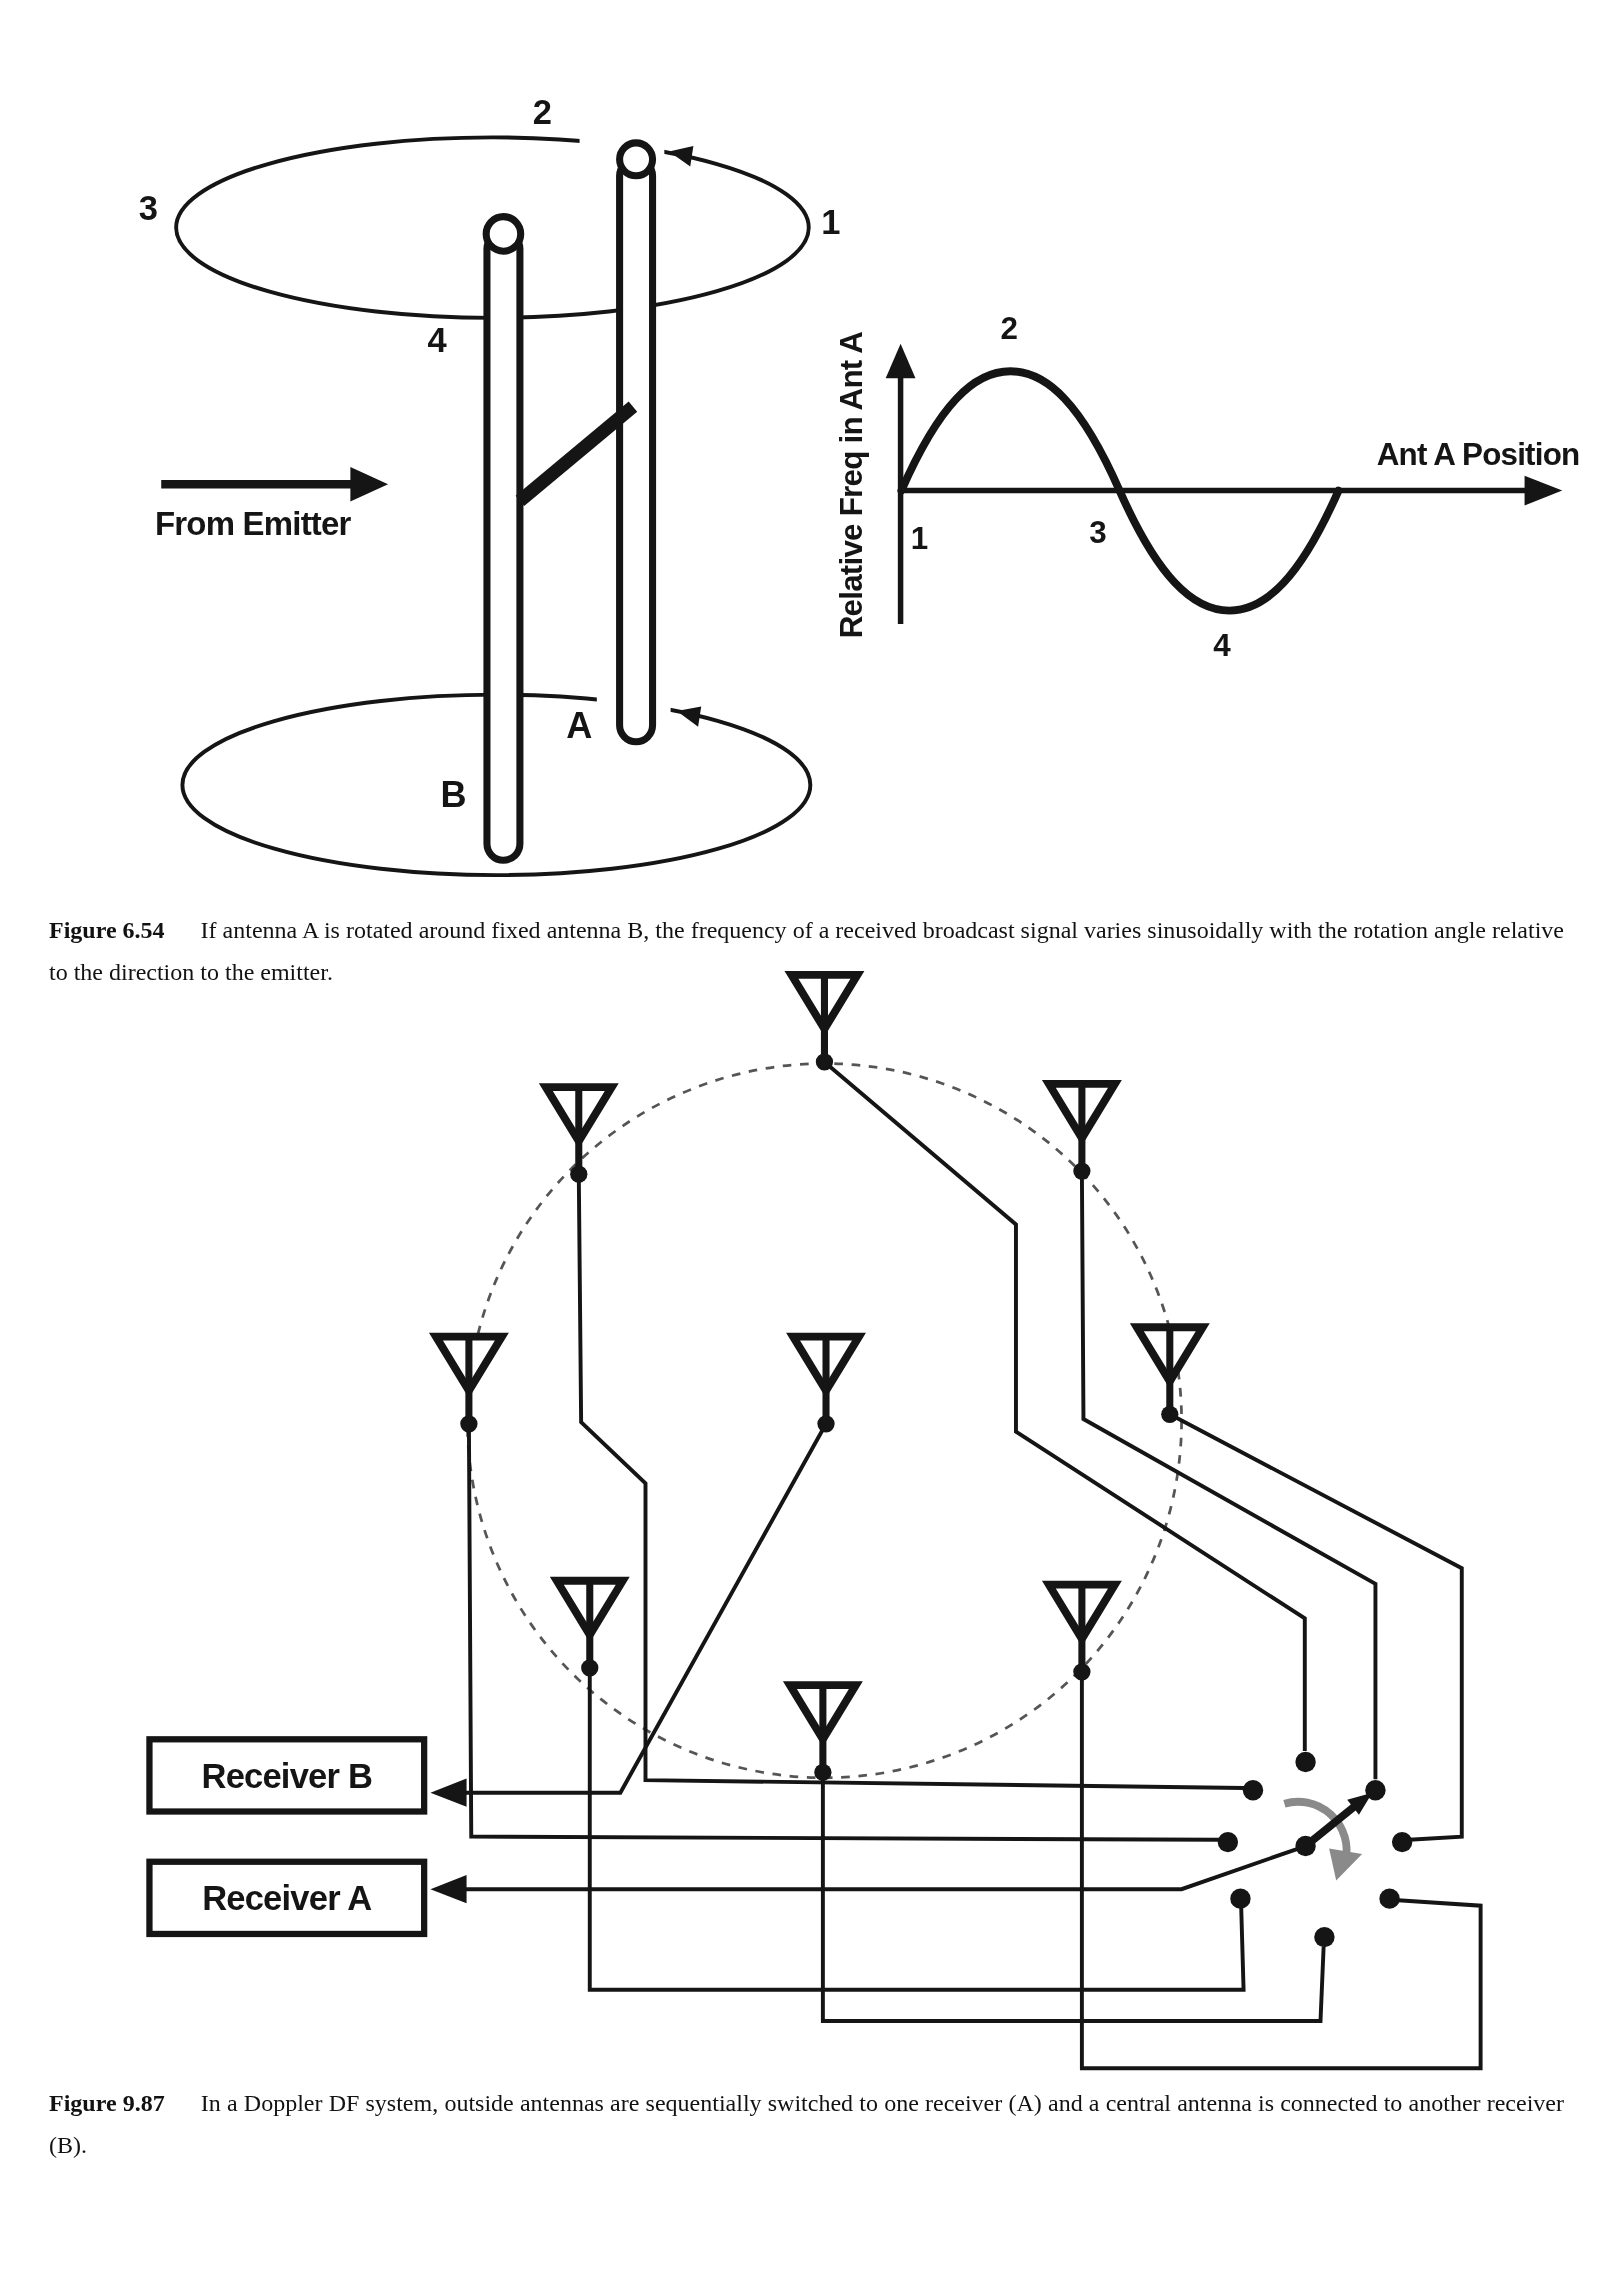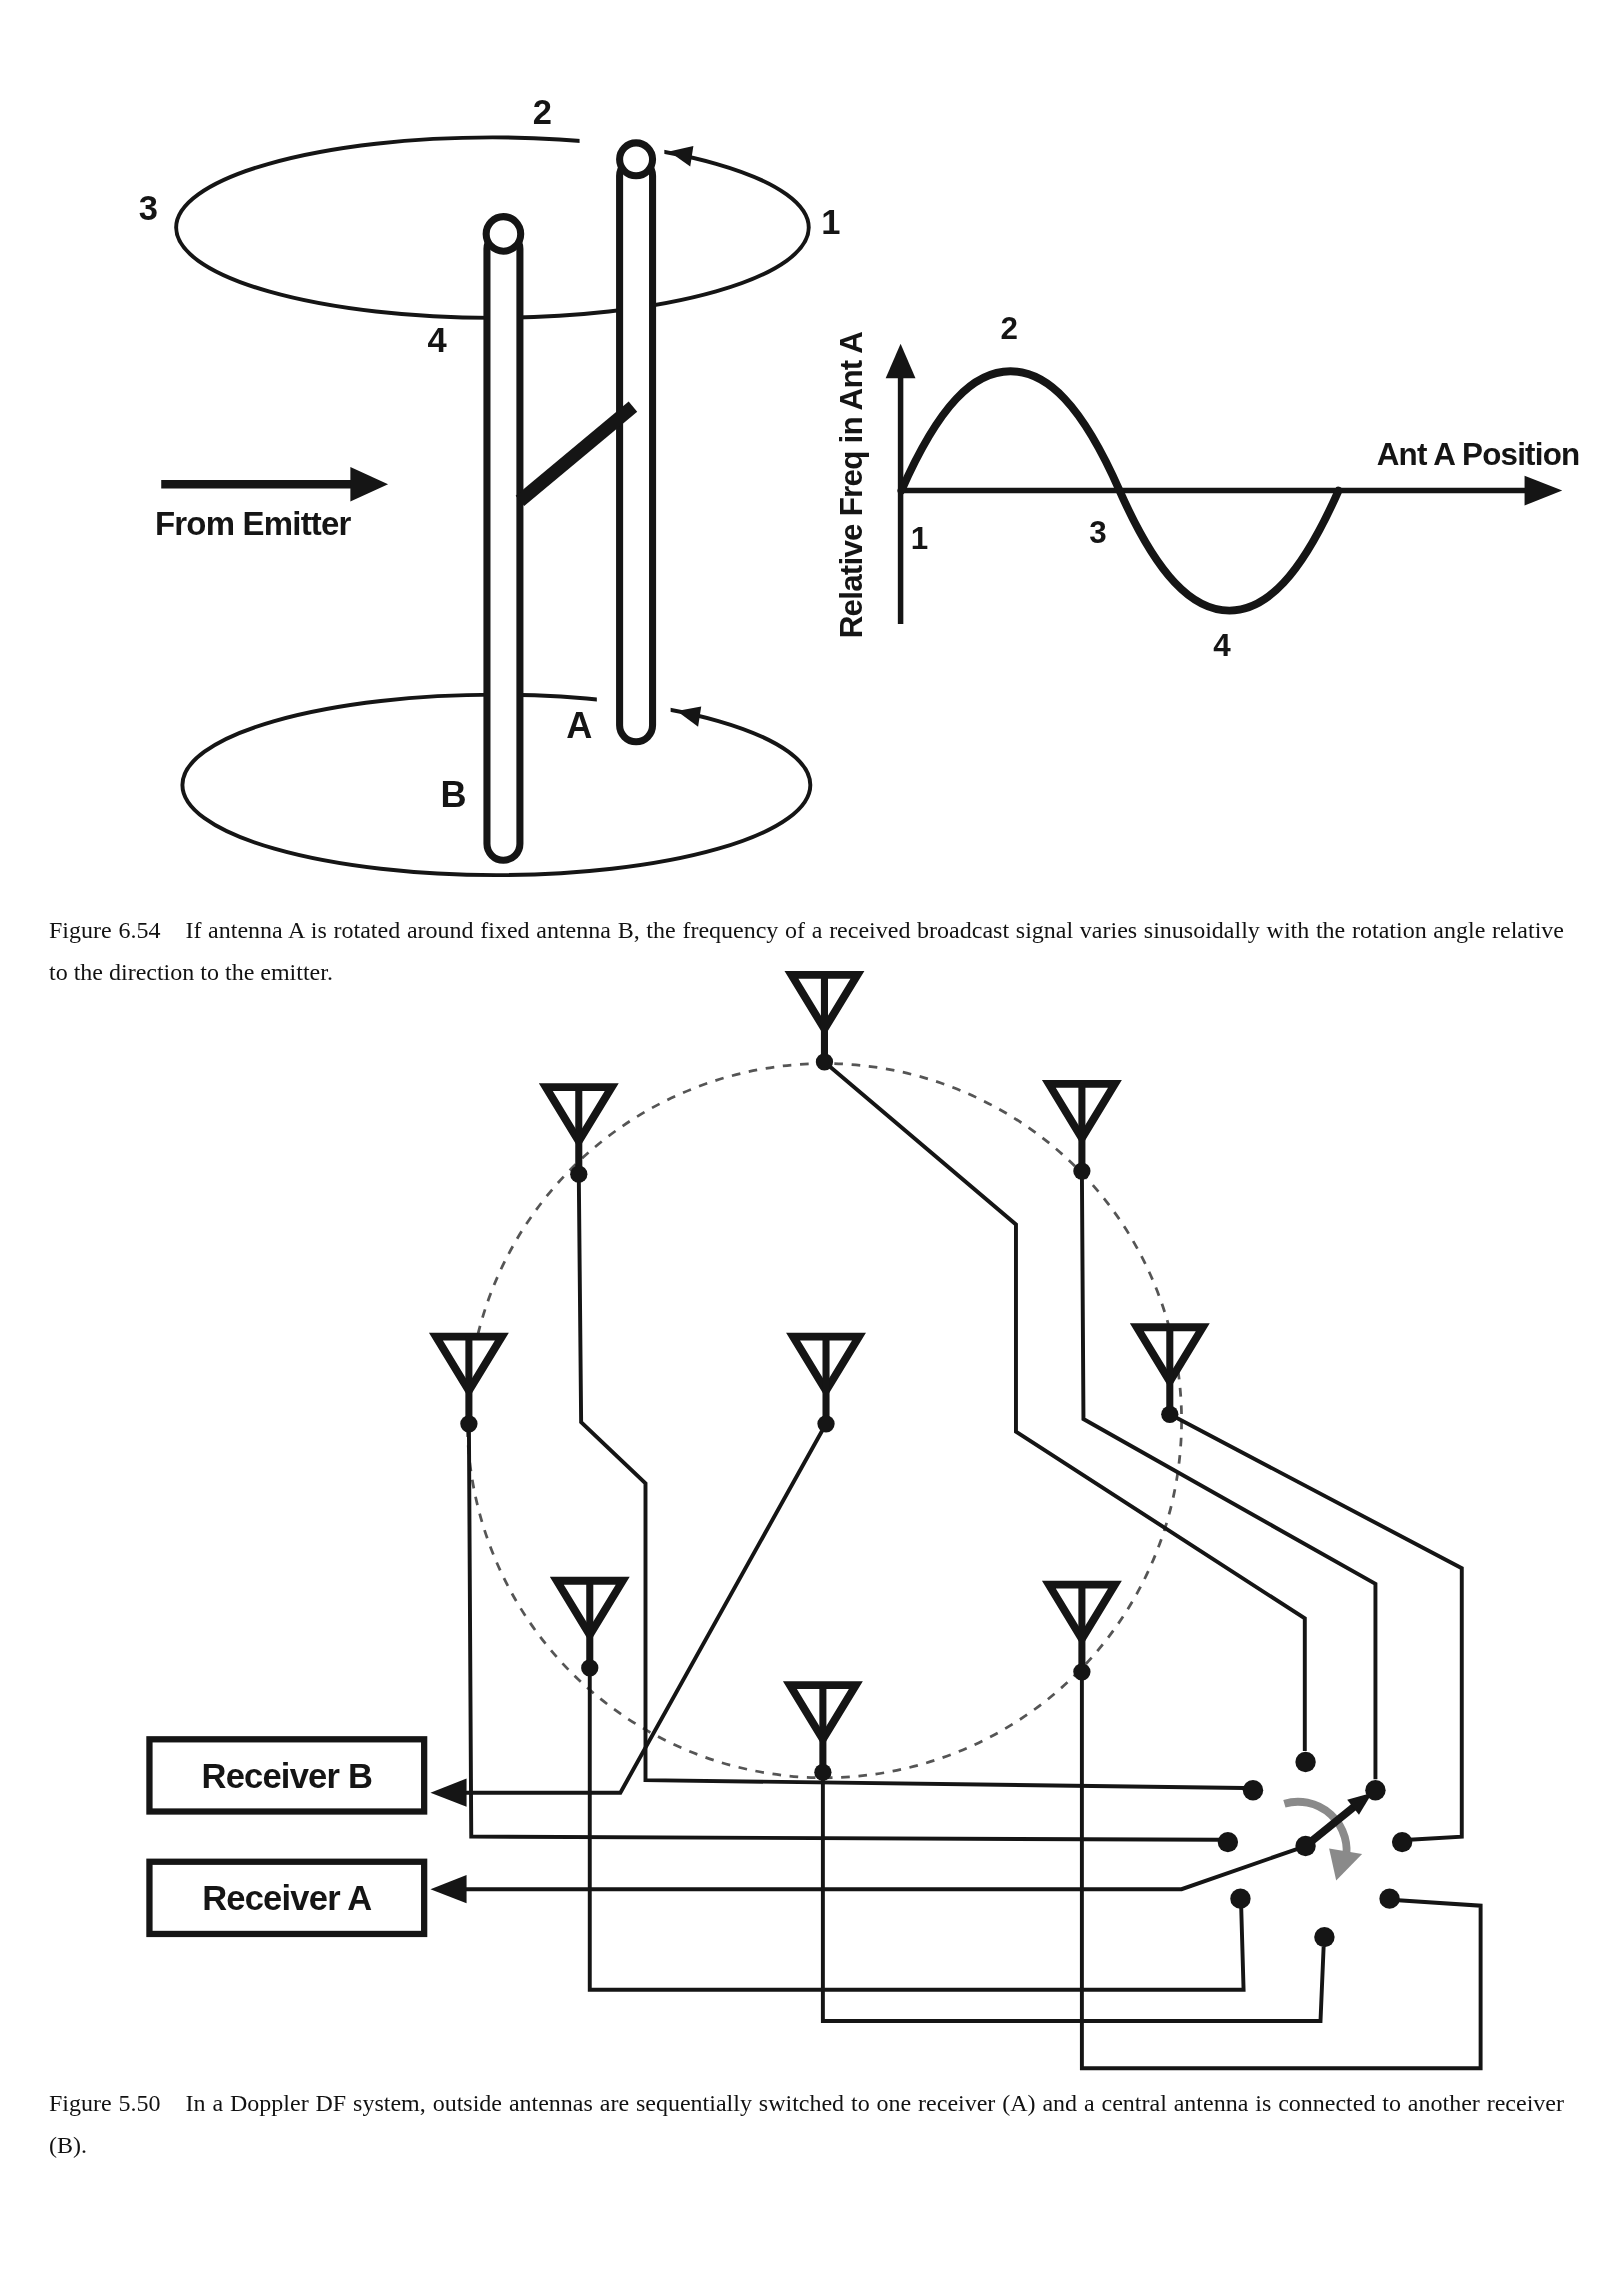--- a/index.html
+++ b/index.html
@@ -3,21 +3,21 @@
 <meta charset="utf-8">
 <style>
   html,body{margin:0;padding:0;background:#ffffff;}
   .page{position:relative;width:1623px;height:2295px;background:#ffffff;overflow:hidden;
         font-family:"Liberation Sans",sans-serif;}
   .page svg{position:absolute;left:0;top:0;}
   .fig-label{font-family:"Liberation Sans",sans-serif;font-weight:bold;fill:#151515;letter-spacing:-1px;}
   .caption{position:absolute;left:49px;width:1515px;margin:0;
            font-family:"Liberation Serif",serif;font-size:24px;line-height:42px;color:#121212;
            text-align:justify;}
-  .caption .cap-label{font-weight:normal;margin-right:25px;}
+  .caption .cap-label{font-weight:bold;margin-right:36px;}
   #cap1{top:909px;}
   #cap2{top:2082px;}
 </style>
 </head>
 <body>
 
 <div class="page">
 
 <svg width="1623" height="2295" viewBox="0 0 2067 2924">
   <defs>
@@ -134,16 +134,16 @@
       <circle cx="1580" cy="2419" r="13" fill="#151515"></circle>
       <circle cx="1564" cy="2347" r="13" fill="#151515"></circle>
       <circle cx="1596" cy="2281" r="13" fill="#151515"></circle>
       <circle cx="1663" cy="2352" r="13" fill="#151515"></circle>
     </g>
   </g>
 </svg>
 
 <p class="caption" id="cap1"><span class="cap-label">Figure 6.54</span><span>If antenna A is rotated around fixed antenna B, the frequency of a received broadcast signal varies sinusoidally with the rotation angle relative to the direction to the emitter.</span></p>
 
-<p class="caption" id="cap2"><span class="cap-label">Figure 5.50</span><span>In a Doppler DF system, outside antennas are sequentially switched to one receiver (A) and a central antenna is connected to another receiver (B).</span></p>
+<p class="caption" id="cap2"><span class="cap-label">Figure 9.87</span><span>In a Doppler DF system, outside antennas are sequentially switched to one receiver (A) and a central antenna is connected to another receiver (B).</span></p>
 
 </div>
 
 
 </body></html>

